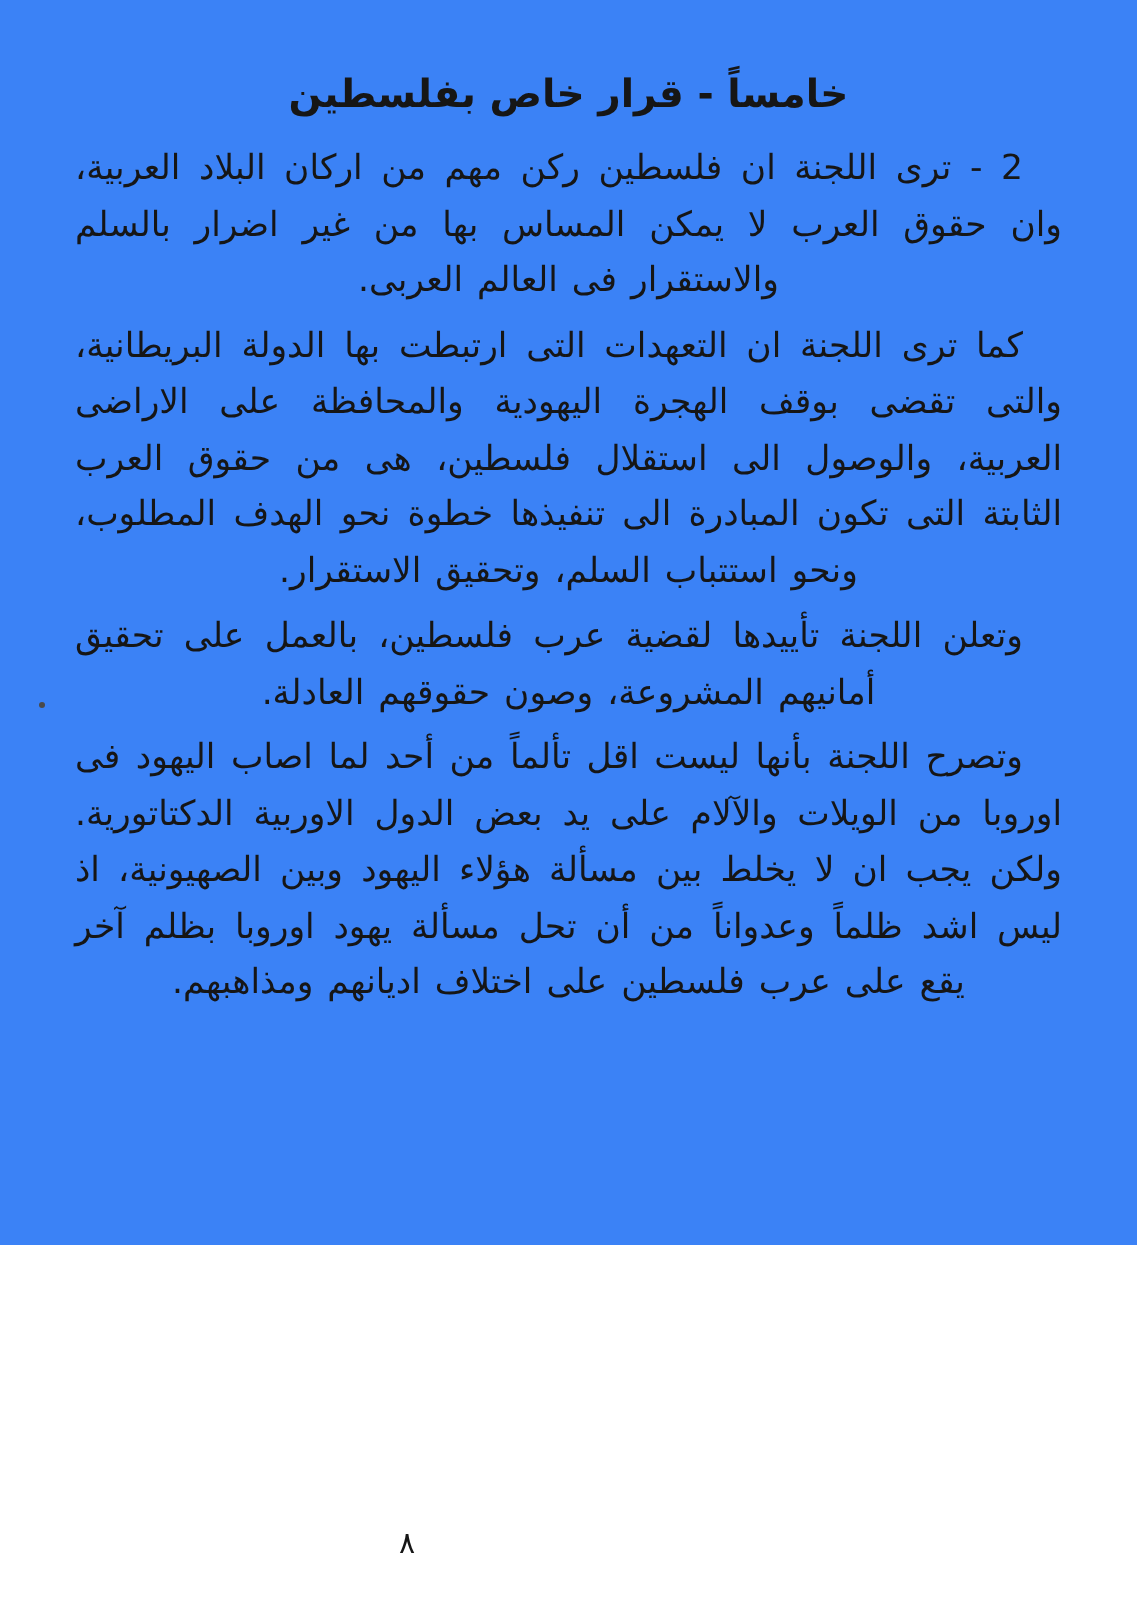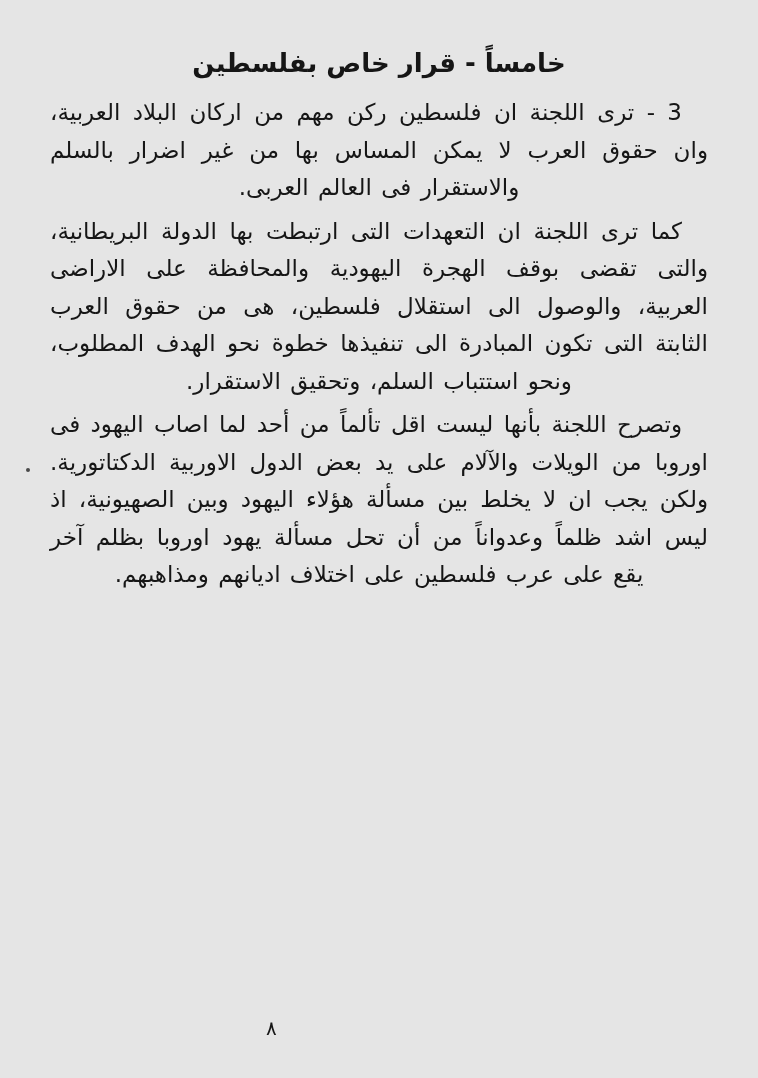--- a/index.html
+++ b/index.html
@@ -6,22 +6,22 @@
   body {
     width: 758px;
     height: 1078px;
     background: #ffffff;
     font-family: "DejaVu Sans", sans-serif;
     overflow: hidden;
   }
   .page {
     position: relative;
     width: 758px;
-    height: 1078px;
-    background: #e5e5e5;
+    height: 830px;
+    background: #3b82f6;
     color: #161616;
   }
   .title {
     direction: rtl;
     text-align: center;
     font-size: 26px;
     font-weight: bold;
     margin: 0;
     padding-top: 48px;
     letter-spacing: 1px;
@@ -61,22 +61,23 @@
   }
 </style>
 </head>
 <body>
 
 <div class="page">
 
   <h1 class="title">خامساً - قرار خاص بفلسطين</h1>
 
   <div class="content">
-    <p class="para">3 - ترى اللجنة ان فلسطين ركن مهم من اركان البلاد العربية، وان حقوق العرب لا يمكن المساس بها من غير اضرار بالسلم والاستقرار فى العالم العربى.</p>
+    <p class="para">2 - ترى اللجنة ان فلسطين ركن مهم من اركان البلاد العربية، وان حقوق العرب لا يمكن المساس بها من غير اضرار بالسلم والاستقرار فى العالم العربى.</p>
     <p class="para">كما ترى اللجنة ان التعهدات التى ارتبطت بها الدولة البريطانية، والتى تقضى بوقف الهجرة اليهودية والمحافظة على الاراضى العربية، والوصول الى استقلال فلسطين، هى من حقوق العرب الثابتة التى تكون المبادرة الى تنفيذها خطوة نحو الهدف المطلوب، ونحو استتباب السلم، وتحقيق الاستقرار.</p>
+    <p class="para">وتعلن اللجنة تأييدها لقضية عرب فلسطين، بالعمل على تحقيق أمانيهم المشروعة، وصون حقوقهم العادلة.</p>
     <p class="para">وتصرح اللجنة بأنها ليست اقل تألماً من أحد لما اصاب اليهود فى اوروبا من الويلات والآلام على يد بعض الدول الاوربية الدكتاتورية. ولكن يجب ان لا يخلط بين مسألة هؤلاء اليهود وبين الصهيونية، اذ ليس اشد ظلماً وعدواناً من أن تحل مسألة يهود اوروبا بظلم آخر يقع على عرب فلسطين على اختلاف اديانهم ومذاهبهم.</p>
   </div>
 
   <span class="ink-dot"></span>
 
   <div class="page-number">٨</div>
 
 </div>
 
 </body></html>

